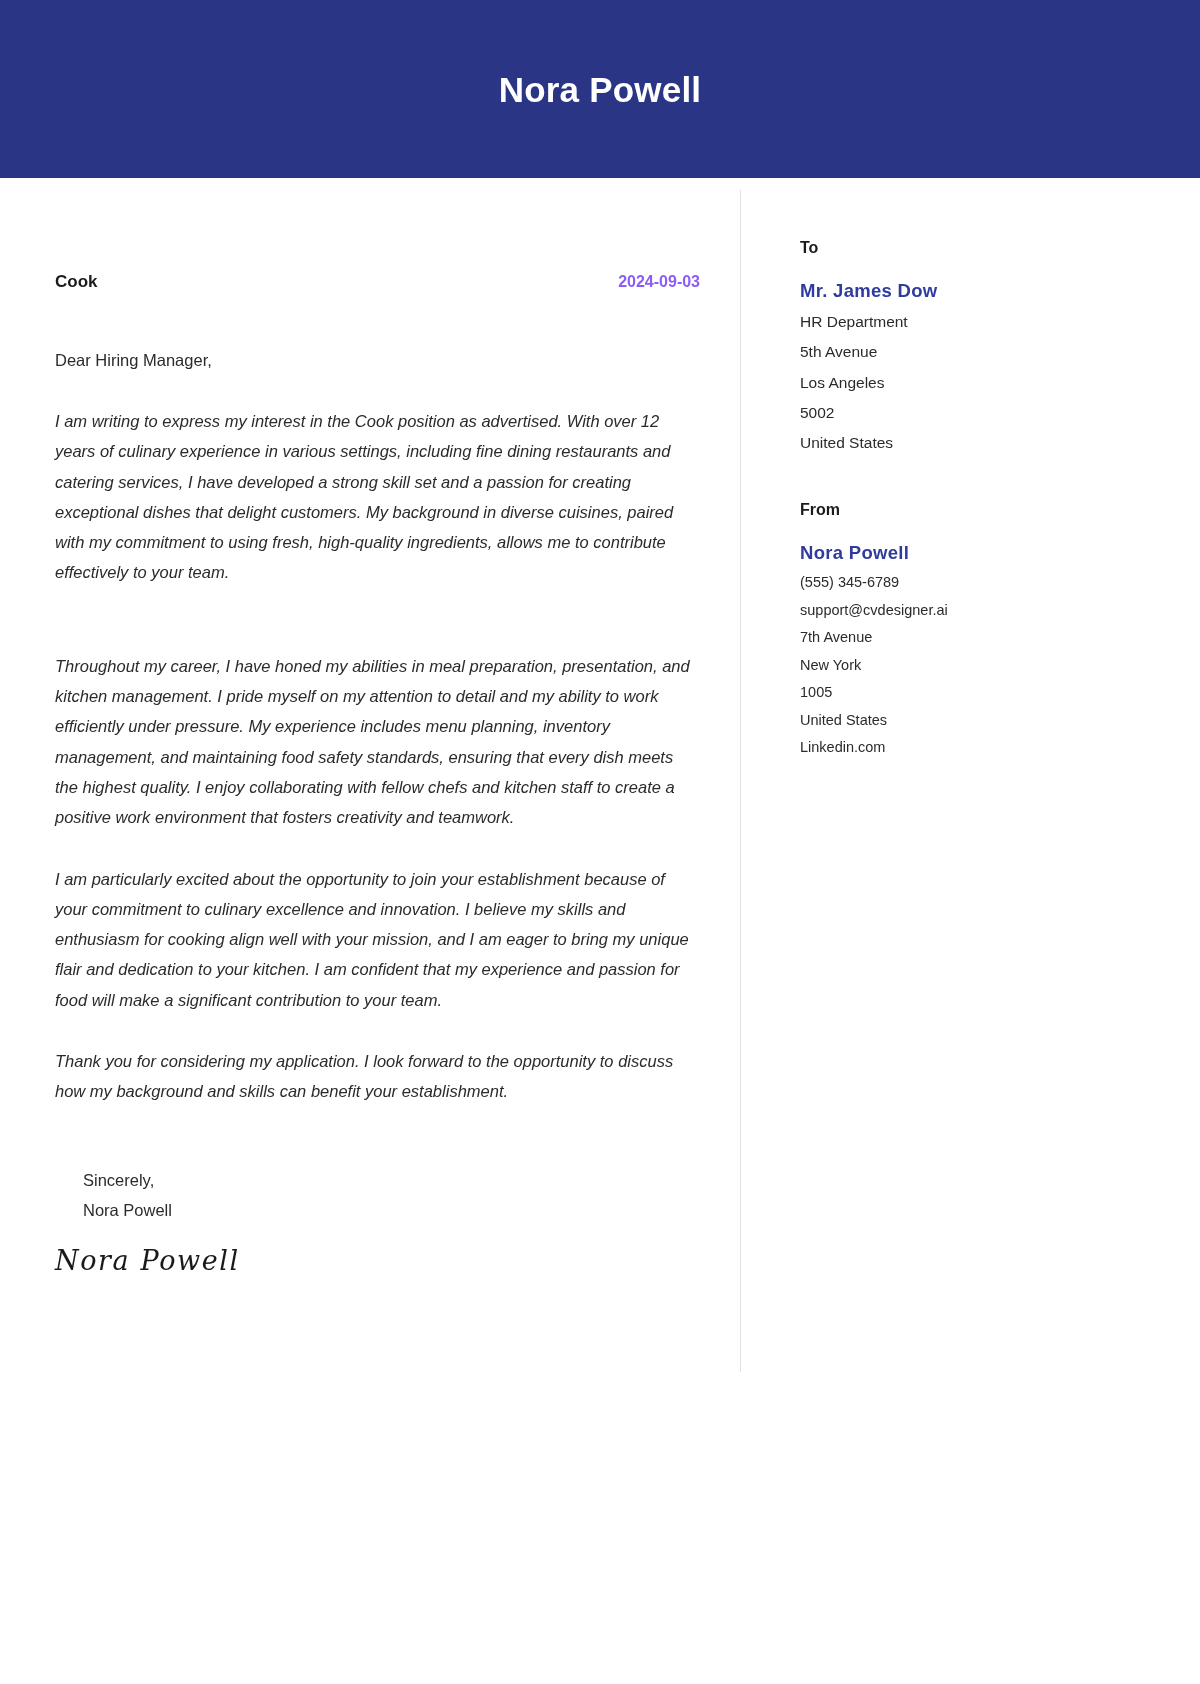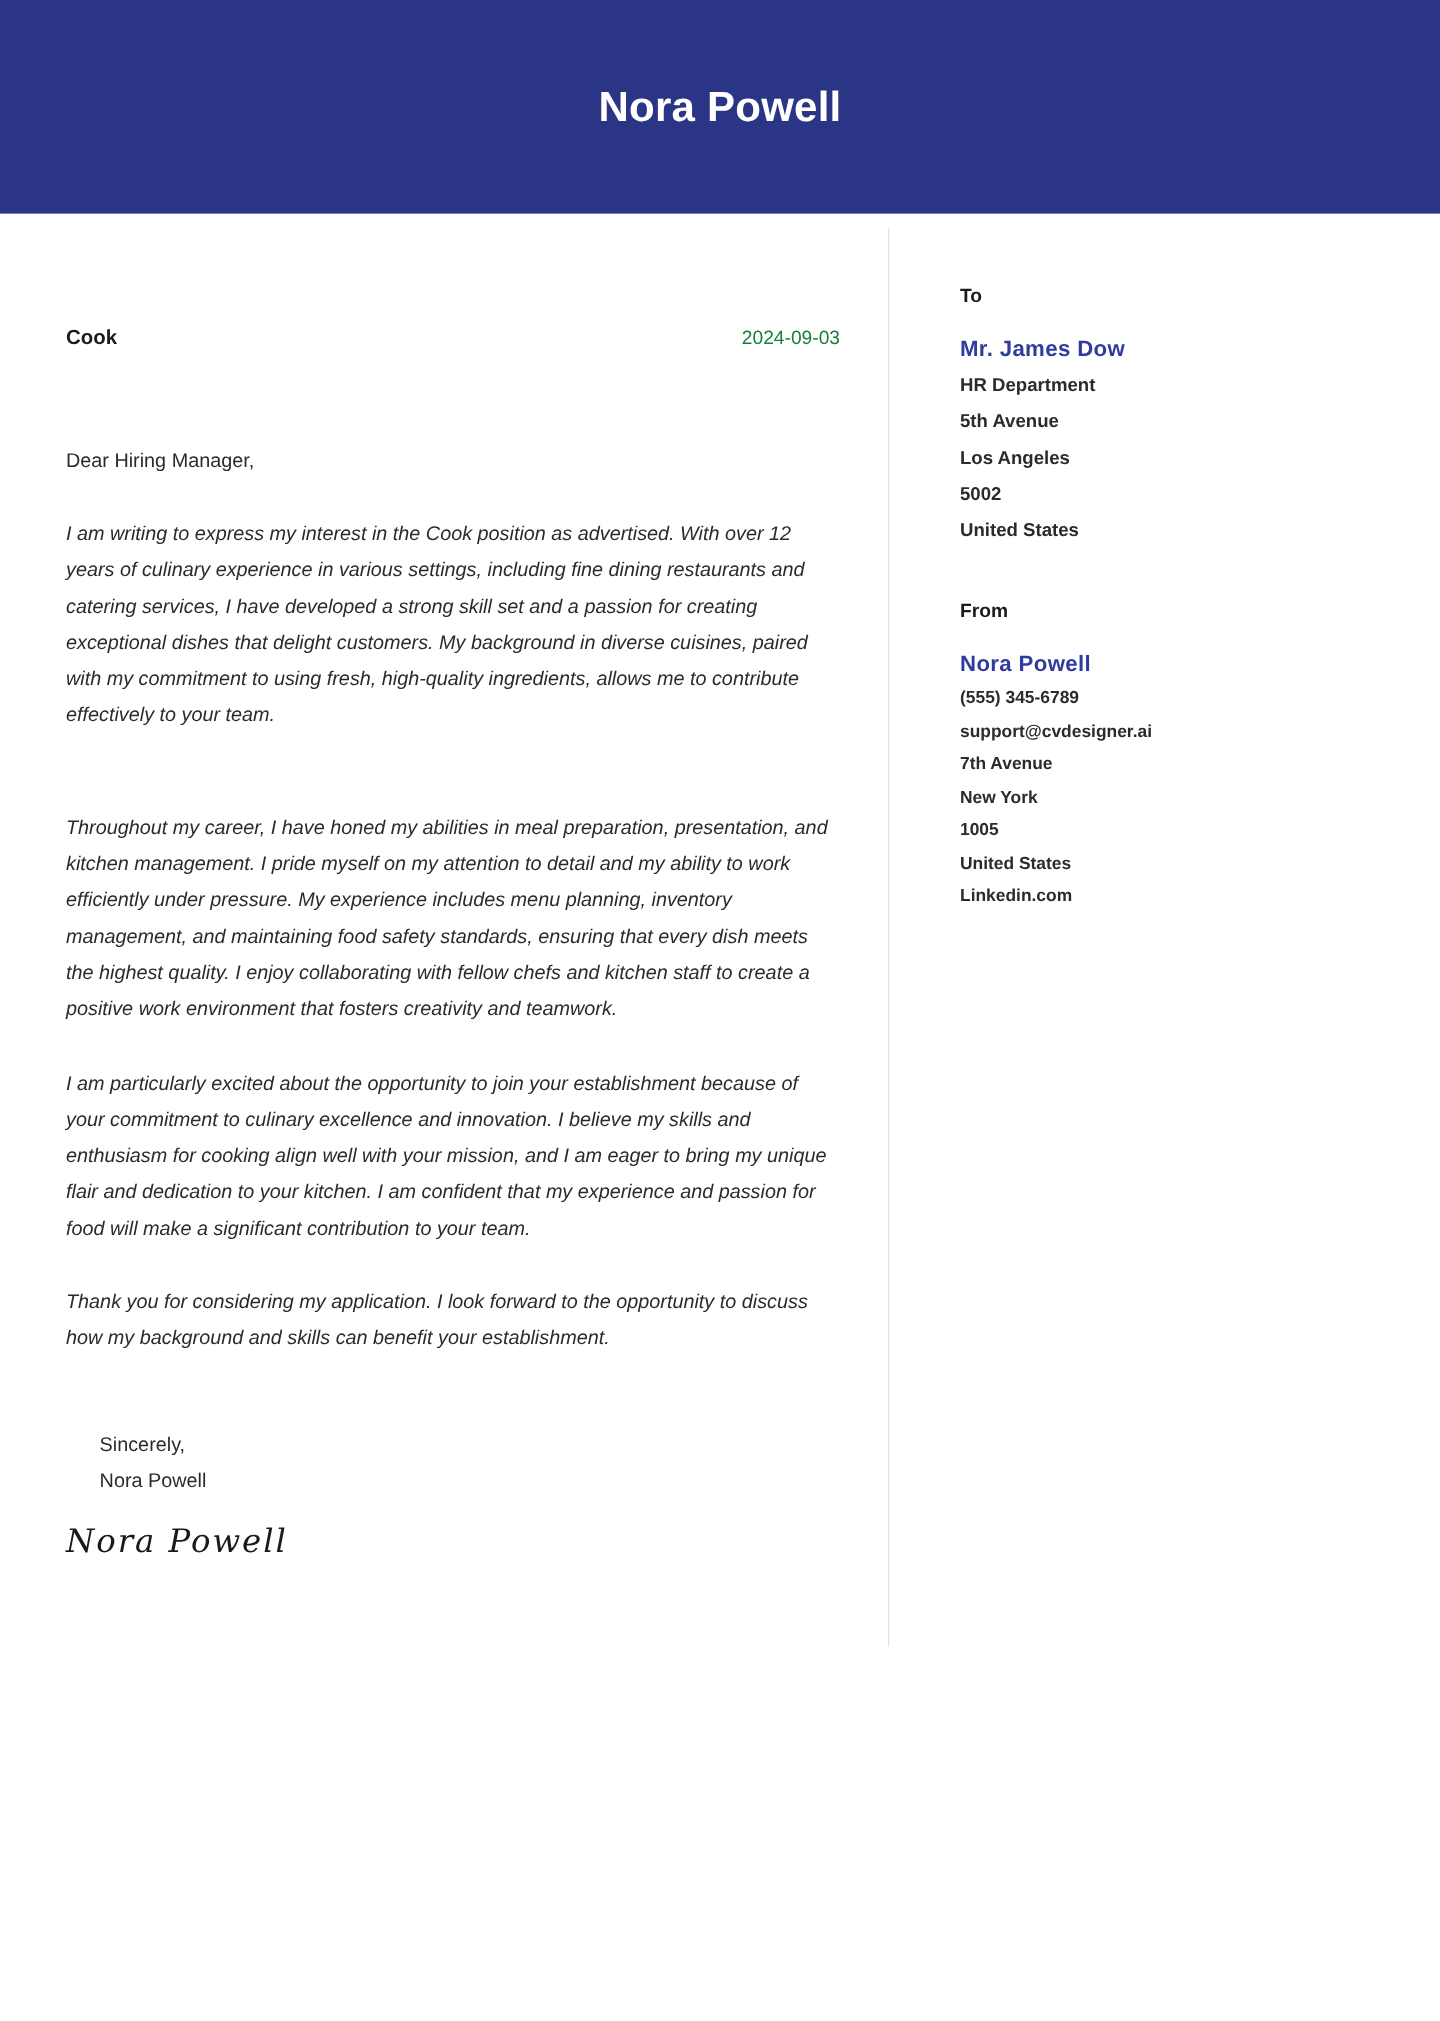--- a/index.html
+++ b/index.html
@@ -74,26 +74,26 @@
     align-items: baseline;
     margin-top: 94px;
   }
   .job-title {
     font-size: 17px;
     font-weight: bold;
     color: #1b1b1b;
   }
   .letter-date {
     font-size: 16px;
-    font-weight: normal;
-    color: #15803d;
+    font-weight: bold;
+    color: #8b5cf6;
   }
 
   .salutation {
-    margin-top: 77px;
+    margin-top: 53px;
     font-size: 16.5px;
     color: #2b2b2b;
     line-height: 30px;
   }
 
   .para {
     margin-top: 31px;
     font-size: 16.5px;
     color: #2b2b2b;
     line-height: 30.3px;
@@ -145,21 +145,20 @@
   .contact-name {
     font-size: 18.5px;
     font-weight: bold;
     color: #2f3c9e;
     margin-top: 23px;
     letter-spacing: 0.3px;
   }
 
   .contact-lines {
     margin-top: 5px;
-    font-weight: bold;
   }
   .contact-line {
     font-size: 15.5px;
     color: #2b2b2b;
     line-height: 30.3px;
   }
   .contact-lines.small .contact-line {
     font-size: 14.5px;
     line-height: 27.5px;
   }

